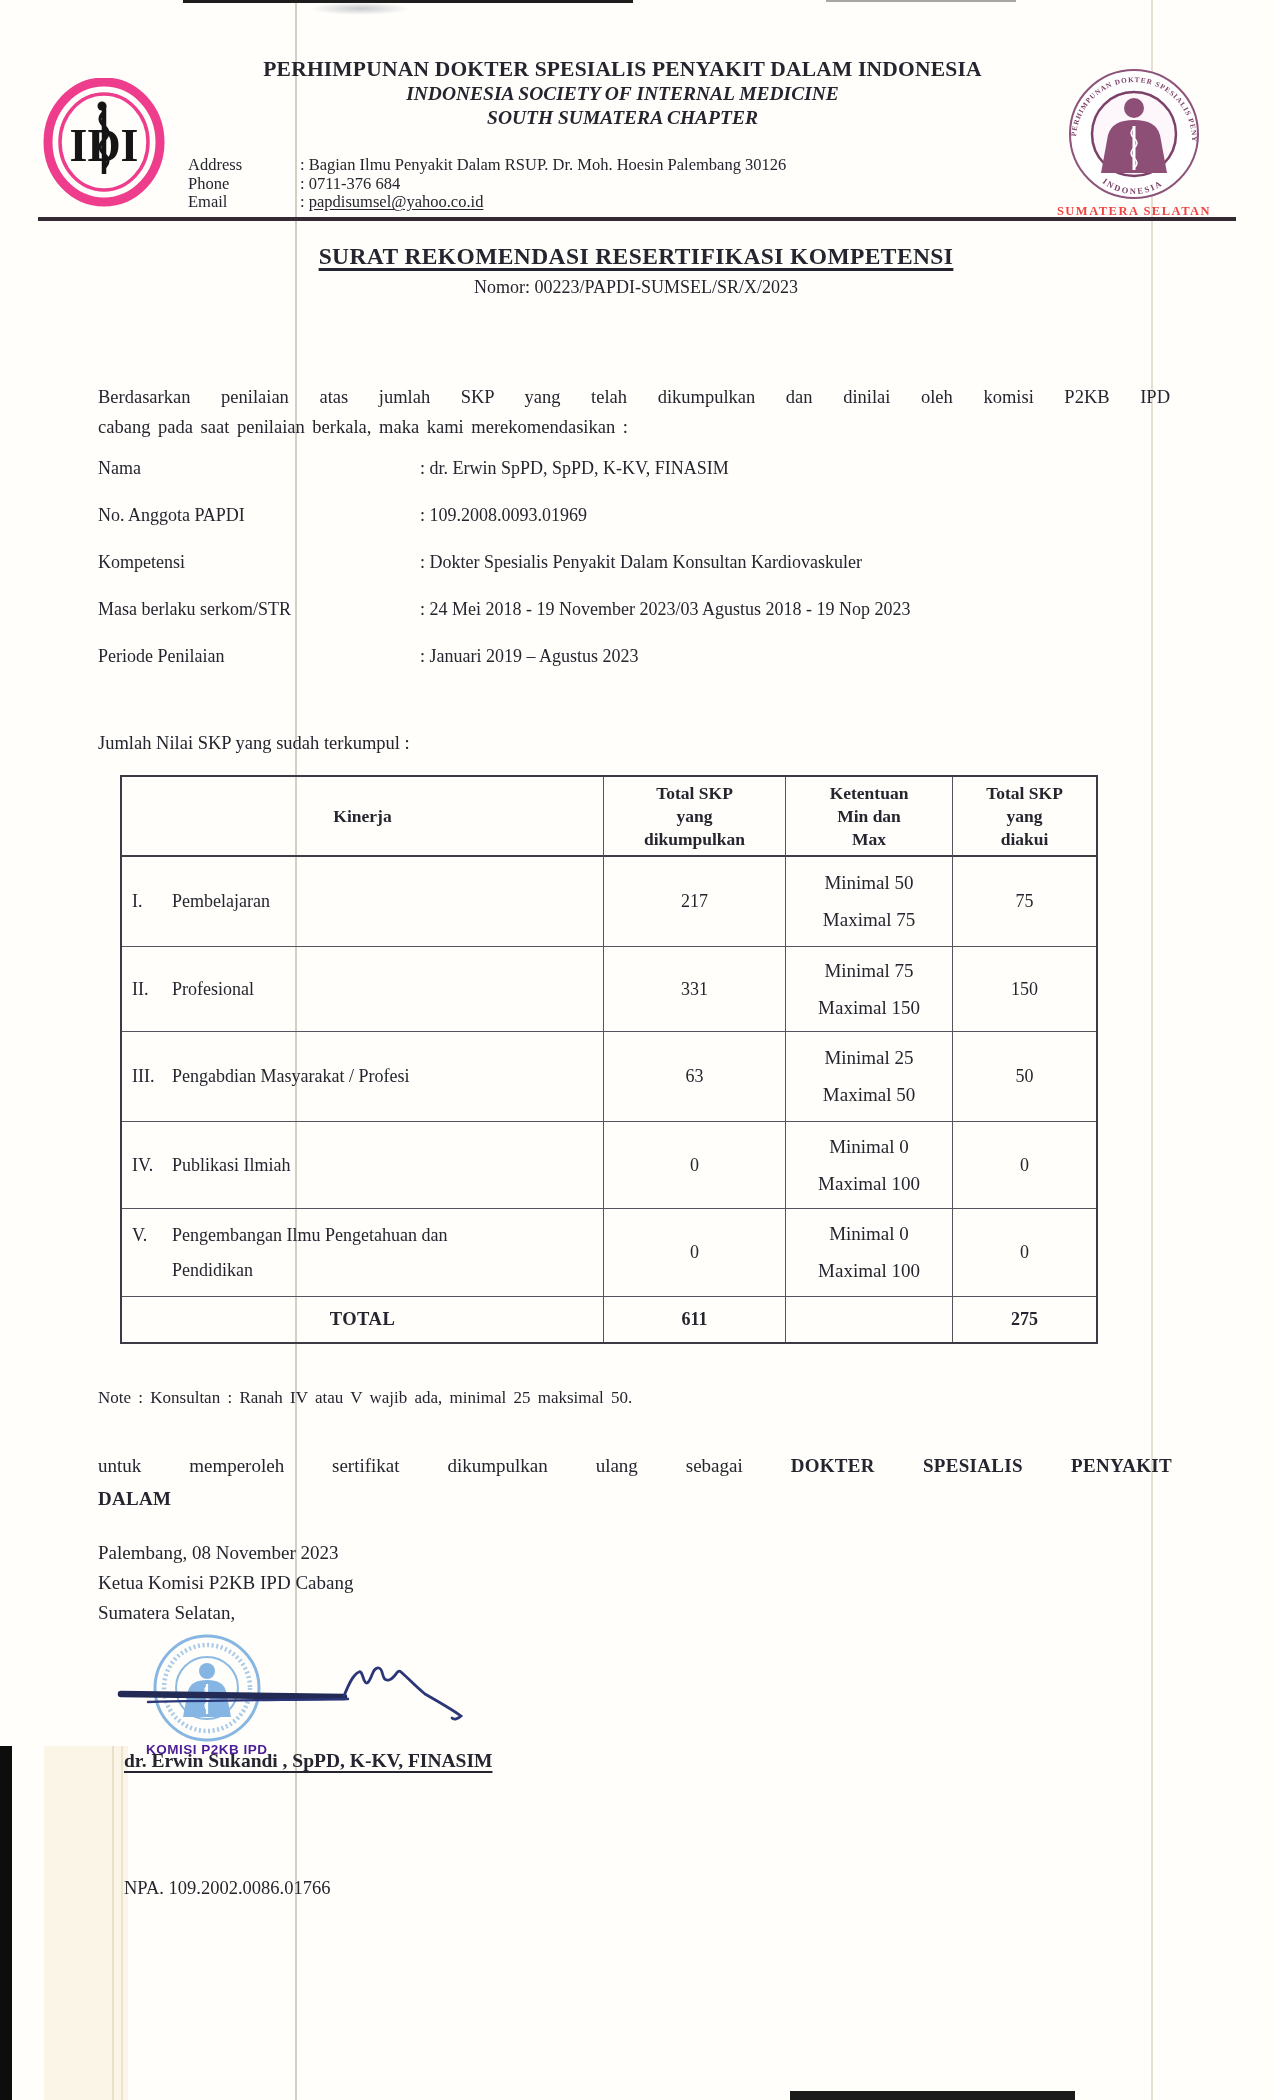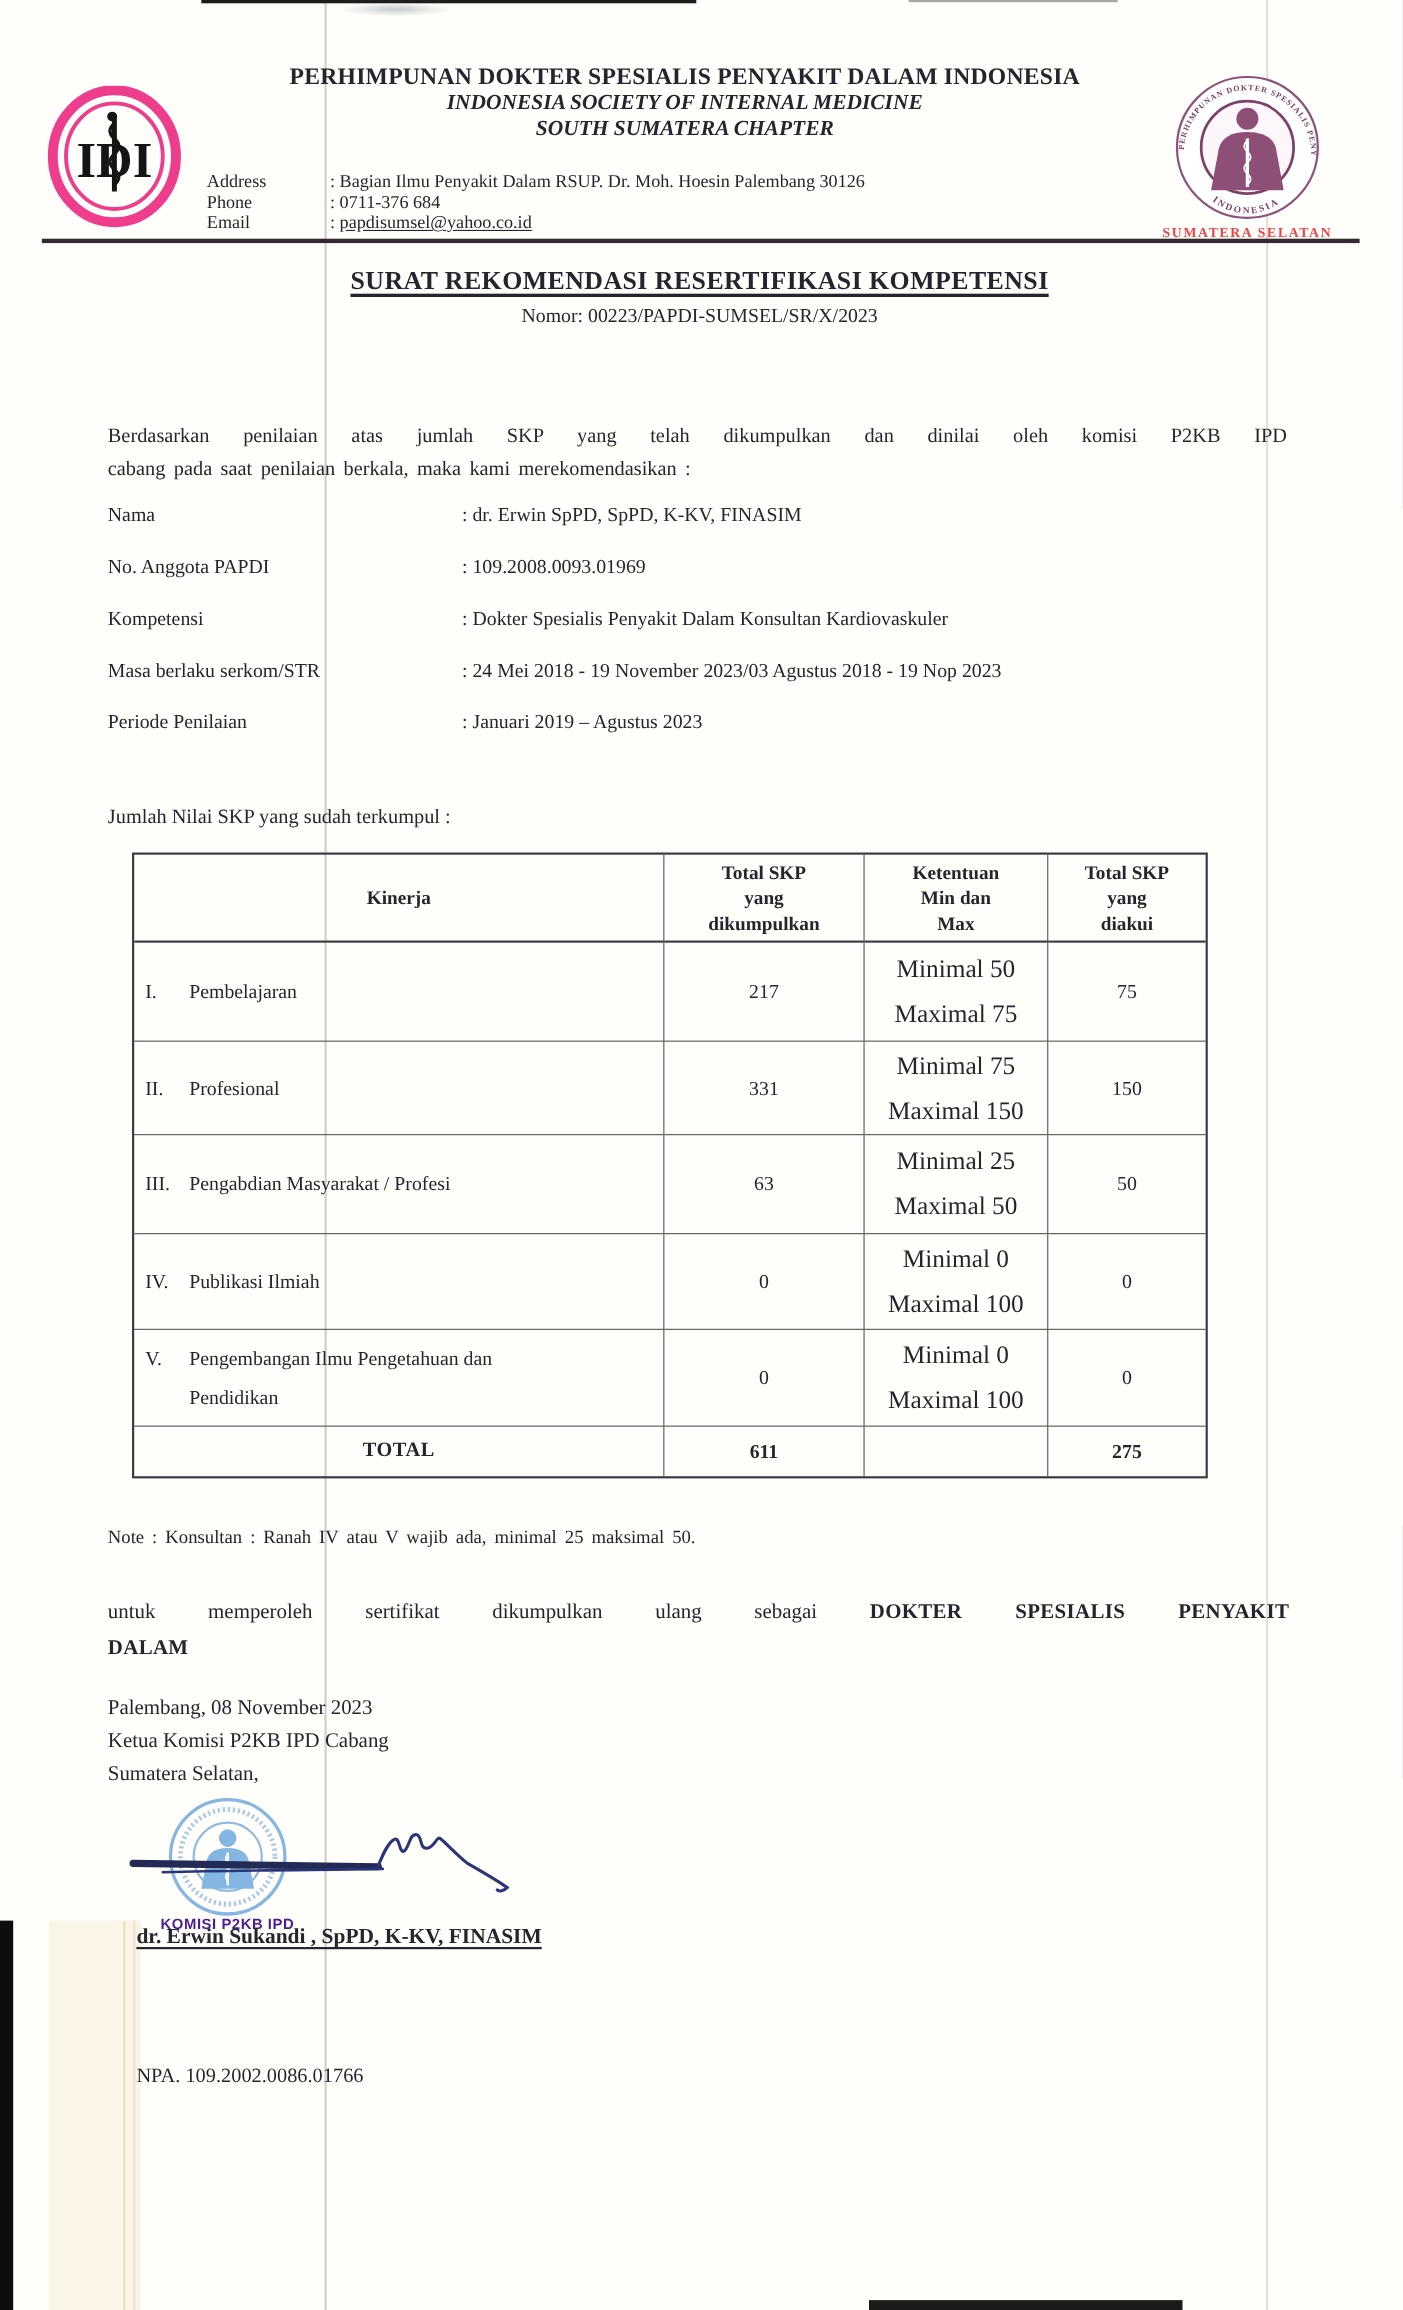--- a/index.html
+++ b/index.html
@@ -60,21 +60,21 @@
     border:2.5px solid #3e3944;box-sizing:content-box;font-size:18px;}
   .tcell{border-right:1.6px solid #57525c;border-bottom:1.6px solid #57525c;
     display:flex;align-items:center;justify-content:center;flex-direction:column;}
   .tcell.lastcol{border-right:none;}
   .tcell.lastrow{border-bottom:none;}
   .hcell{font-weight:bold;font-size:17.5px;line-height:23px;border-bottom:2.2px solid #413c46;text-align:center;}
   .kcell{align-items:flex-start;justify-content:center;padding-left:10px;box-sizing:border-box;}
   .kn{display:flex;}
   .rn{width:40px;flex:none;}
   .kn2{margin-left:40px;margin-top:14px;}
-  .mm{gap:15px;font-size:23px;}
+  .mm{gap:15px;font-size:19px;}
   .total-label{font-weight:bold;font-size:18.5px;letter-spacing:.5px;align-items:center;}
   .bold{font-weight:bold;}
 
   
   .note{left:98px;top:1388px;font-size:17px;word-spacing:3px;}
   .closing{left:98px;top:1449px;width:1074px;font-size:19px;line-height:33px;}
   .closing .bold{letter-spacing:.3px;}
 
   
   .signoff{left:98px;top:1538px;font-size:19px;line-height:30px;}

